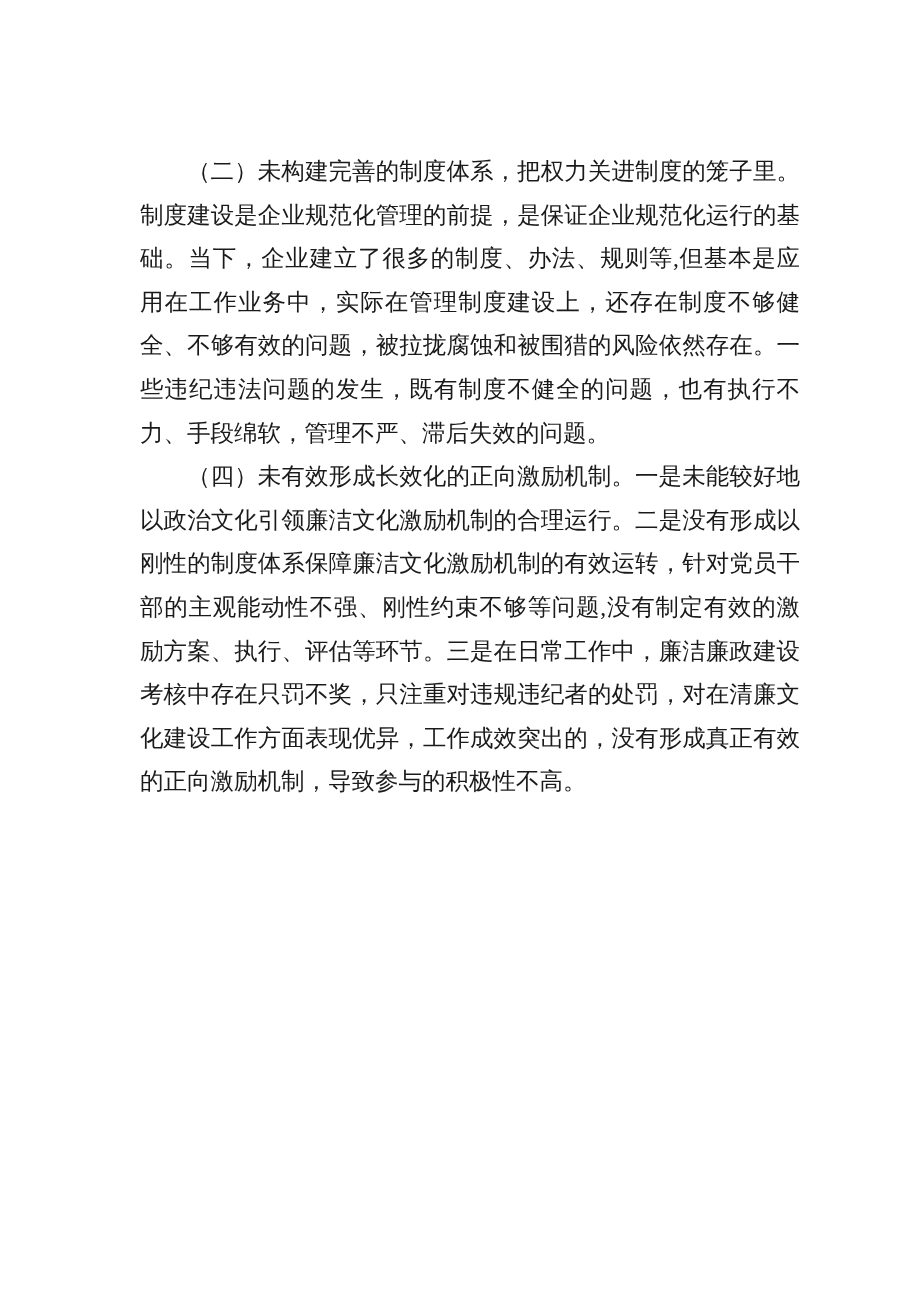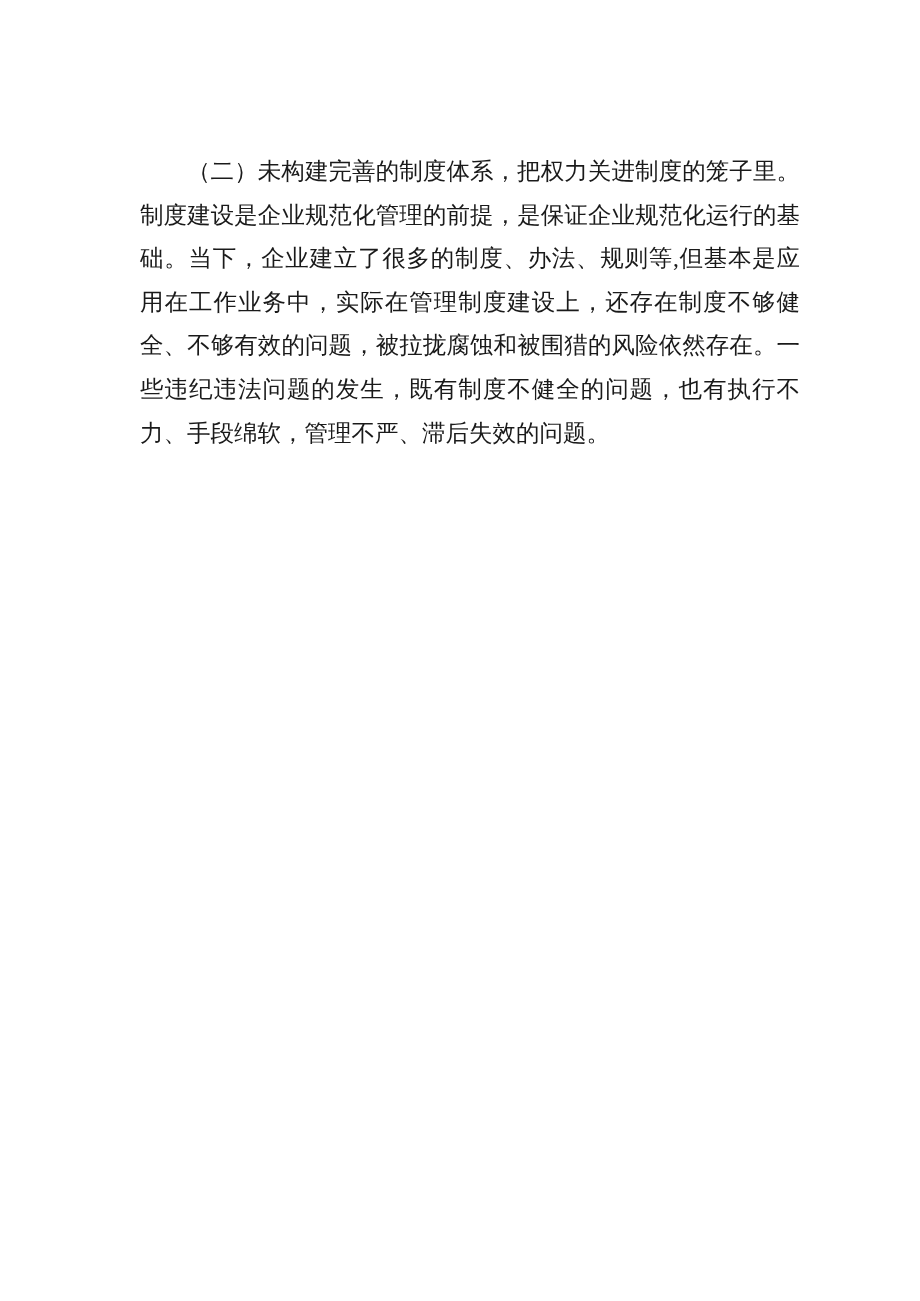--- a/index.html
+++ b/index.html
@@ -32,14 +32,15 @@
     padding: 0;
     text-indent: 2em;
   }
 </style>
 </head>
 <body>
 
 <div class="page">
   <div class="text-block">
     <p>（二）未构建完善的制度体系，把权力关进制度的笼子里。制度建设是企业规范化管理的前提，是保证企业规范化运行的基础。当下，企业建立了很多的制度、办法、规则等,但基本是应用在工作业务中，实际在管理制度建设上，还存在制度不够健全、不够有效的问题，被拉拢腐蚀和被围猎的风险依然存在。一些违纪违法问题的发生，既有制度不健全的问题，也有执行不力、手段绵软，管理不严、滞后失效的问题。</p>
+    <p>（四）未有效形成长效化的正向激励机制。一是未能较好地以政治文化引领廉洁文化激励机制的合理运行。二是没有形成以刚性的制度体系保障廉洁文化激励机制的有效运转，针对党员干部的主观能动性不强、刚性约束不够等问题,没有制定有效的激励方案、执行、评估等环节。三是在日常工作中，廉洁廉政建设考核中存在只罚不奖，只注重对违规违纪者的处罚，对在清廉文化建设工作方面表现优异，工作成效突出的，没有形成真正有效的正向激励机制，导致参与的积极性不高。</p>
   </div>
 </div>
 
 </body></html>

